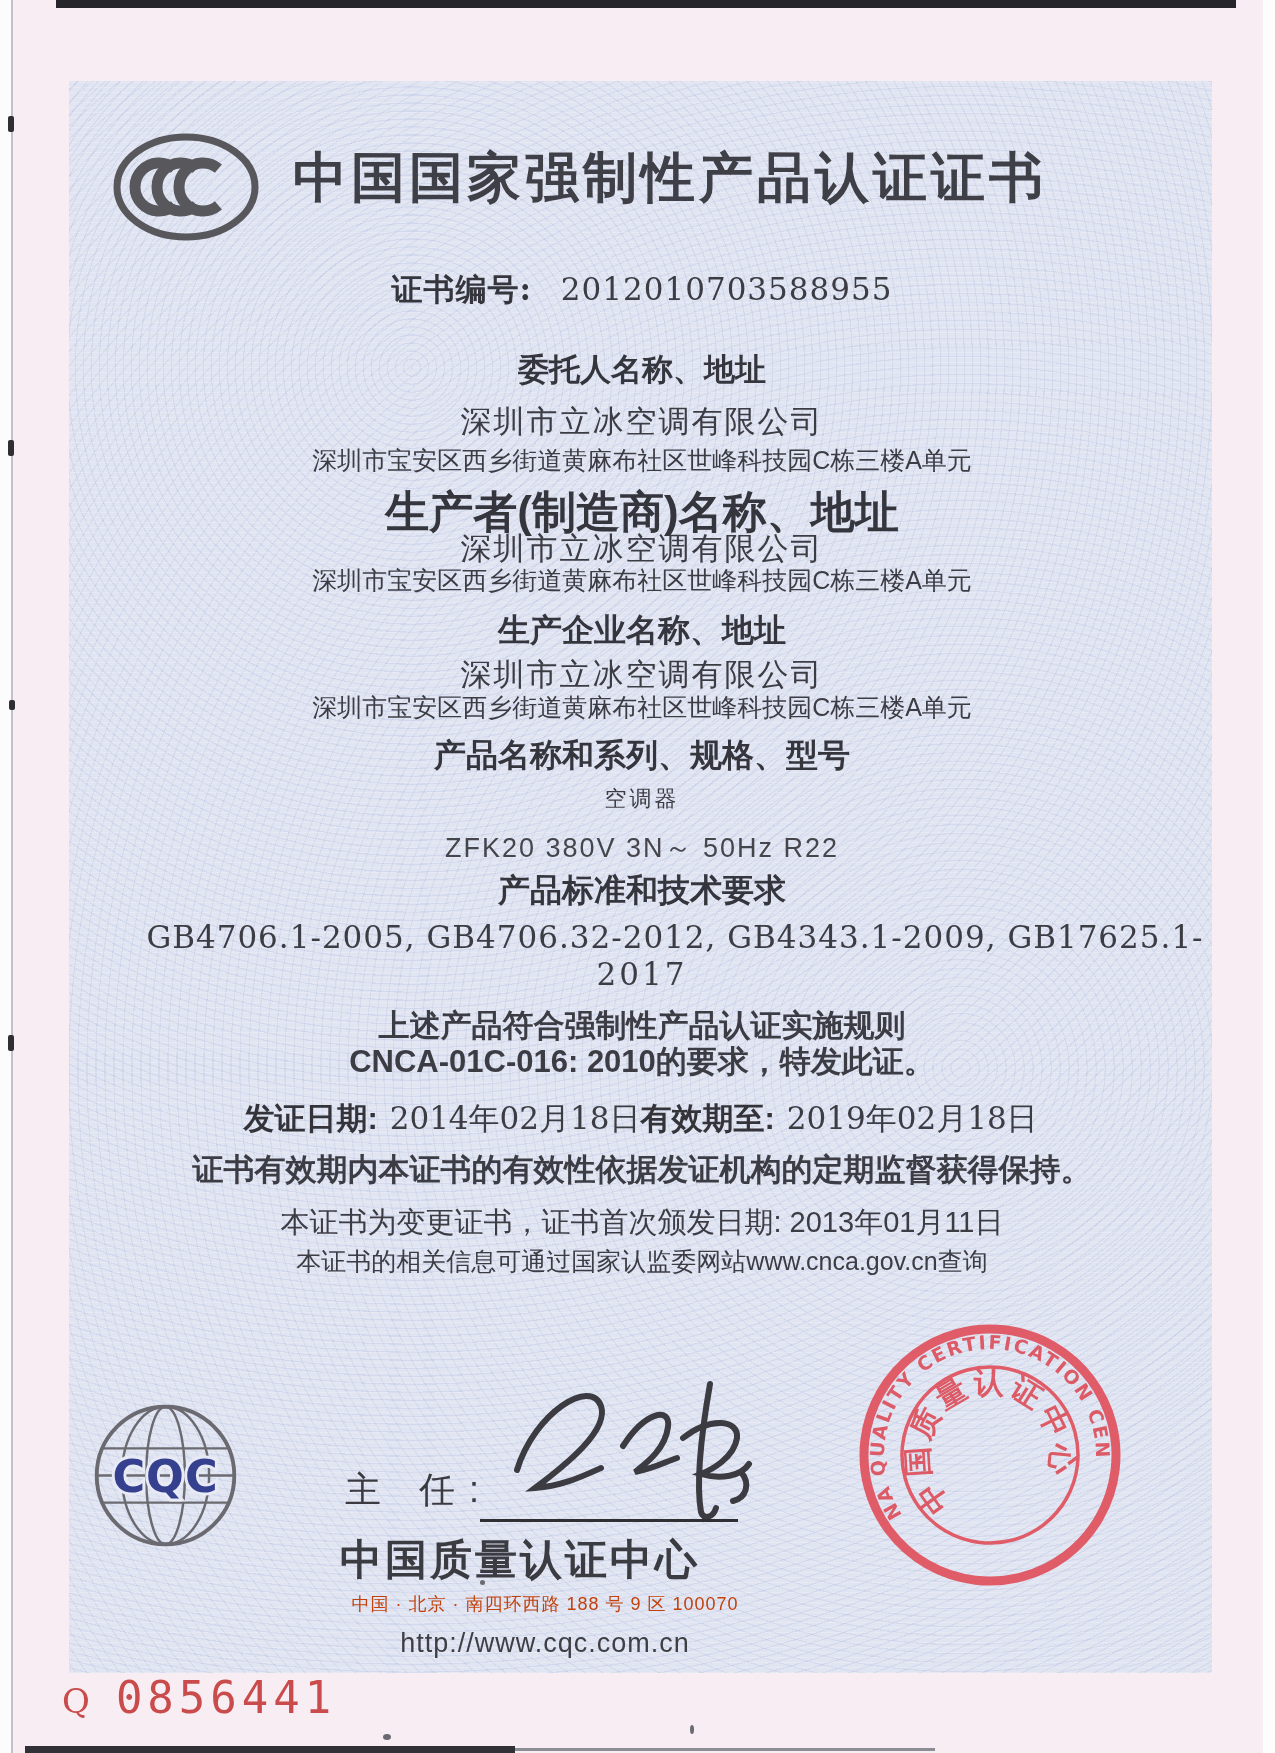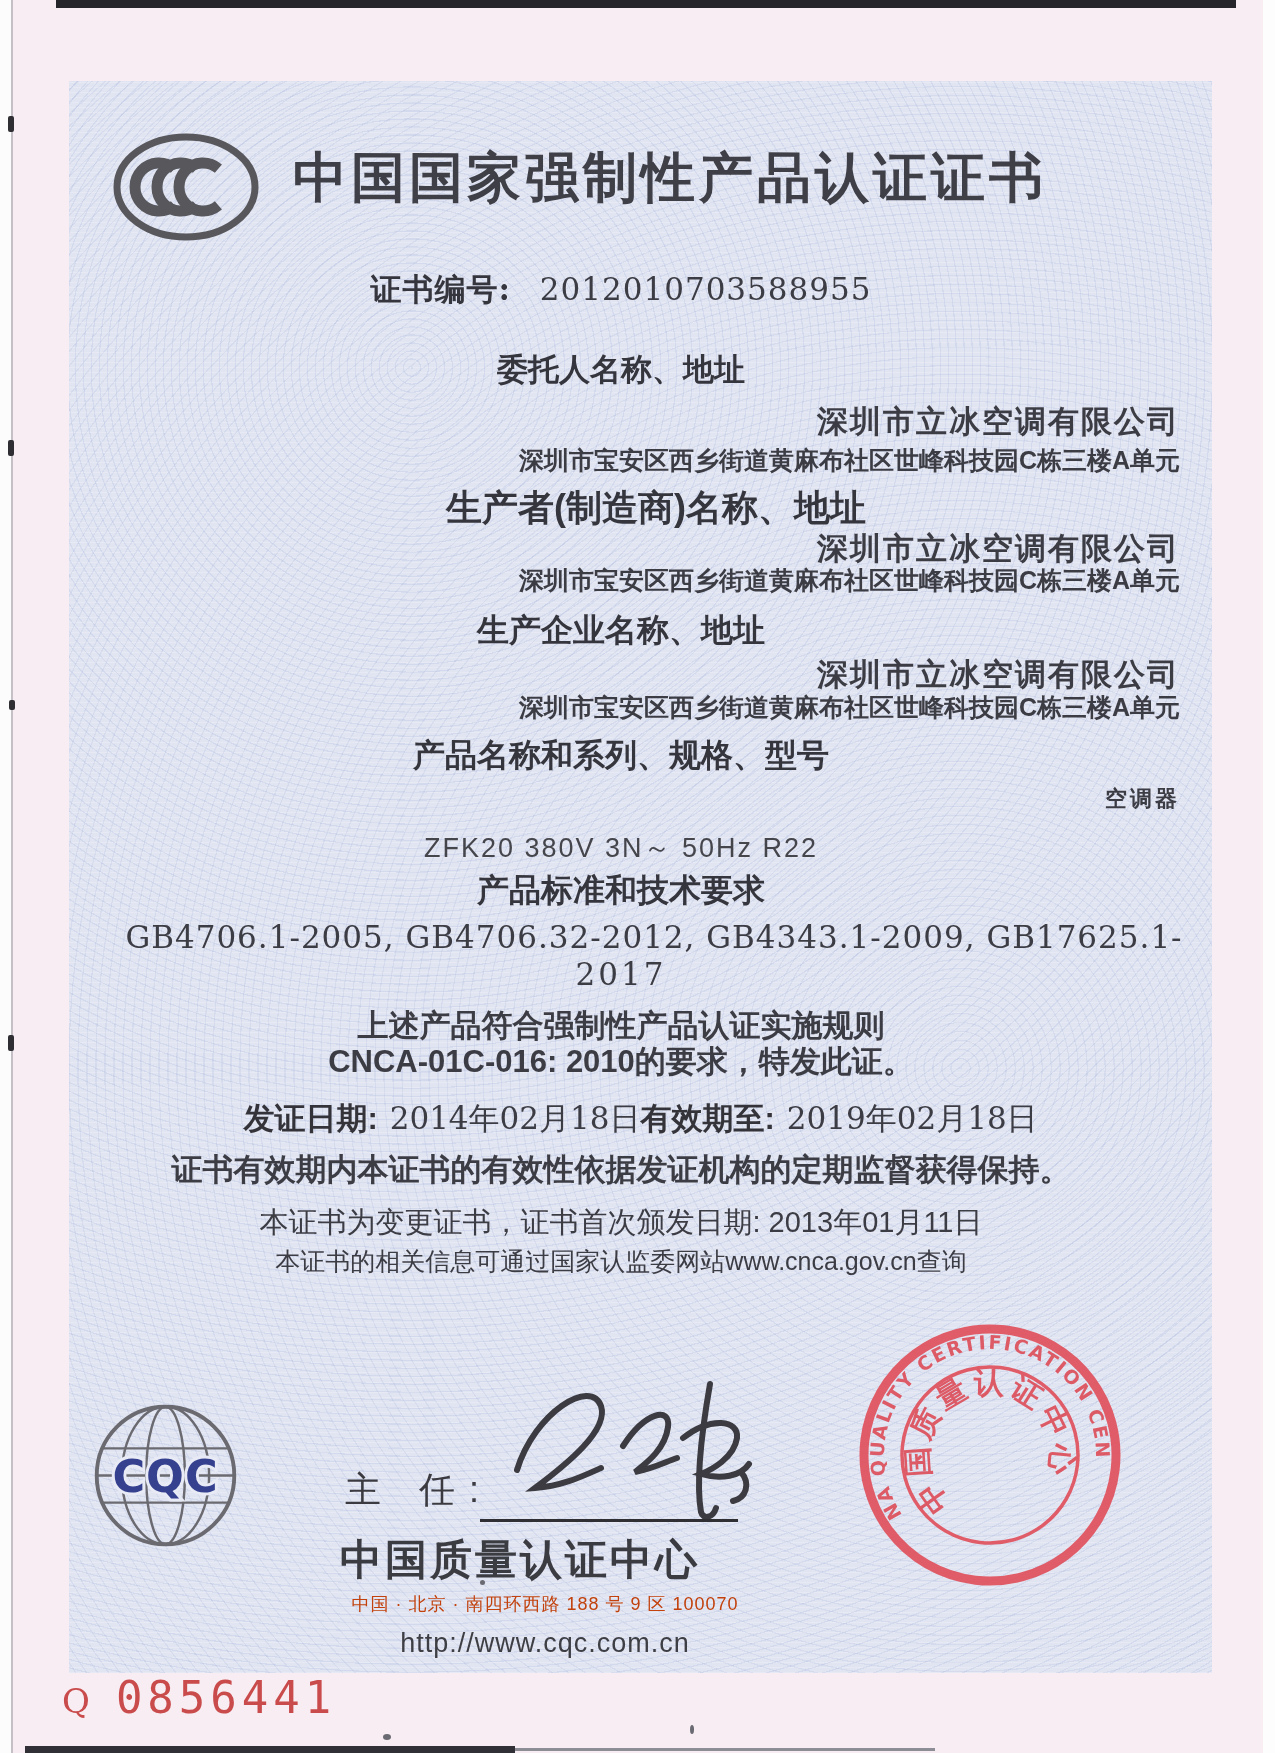--- a/index.html
+++ b/index.html
@@ -12,23 +12,23 @@
   .abs{position:absolute;}
   
   .paper{
     left:69px;top:81px;width:1143px;height:1592px;
     background:
       repeating-radial-gradient(circle at 30% 18%, rgba(138,158,208,.16) 0 1.2px, rgba(255,255,255,0) 1.2px 8px),
       repeating-radial-gradient(circle at 78% 62%, rgba(138,158,208,.14) 0 1.2px, rgba(255,255,255,0) 1.2px 9px),
       repeating-linear-gradient(0deg, rgba(255,255,255,.20) 0 1px, rgba(255,255,255,0) 1px 5px),
       #e1e5f2;
   }
-  .cline{left:62px;width:1118px;text-align:center;line-height:1.15;}
+  .cline{left:83px;width:1118px;text-align:center;line-height:1.15;}
   .heading{font-weight:700;color:#35353d;}
-  .kai{font-weight:700;color:#3c3c44;text-align:right;}
+  .kai{font-weight:400;color:#3c3c44;}
   .serifnum{font-family:"DejaVu Serif","Liberation Serif",serif;}
   .mono{font-family:Liberation Sans, sans-serif;}
   .title{
     left:240px;top:142px;width:860px;text-align:center;
     font-size:54px;font-weight:600;letter-spacing:4px;color:#3f3f47;
   }
   .dates-row{left:69px;top:1098px;width:1143px;display:flex;justify-content:center;font-size:31px;}
   .dates-row .lab{font-weight:700;color:#333339;}
   .dates-row .val{font-weight:400;margin-left:12px;}
   .sig-label{left:345px;top:1466px;font-size:36px;letter-spacing:14px;color:#3a3a40;font-weight:500;}
@@ -79,21 +79,21 @@
 
 <div class="abs cline serifnum" style="top:272px;font-size:31px;letter-spacing:1px;">
   <span class="heading">证书编号:</span>
   <span style="margin-left:18px;">2012010703588955</span>
 </div>
 
 <div class="abs cline heading" style="top:352px;font-size:31px;">委托人名称、地址</div>
 <div class="abs cline kai" style="top:404px;font-size:31px;letter-spacing:2px;">深圳市立冰空调有限公司</div>
 <div class="abs cline kai" style="top:446px;font-size:25px;">深圳市宝安区西乡街道黄麻布社区世峰科技园C栋三楼A单元</div>
 
-<div class="abs cline heading" style="top:487px;font-size:36px;margin-left:35px;">生产者(制造商)名称、地址</div>
+<div class="abs cline heading" style="top:487px;font-size:44px;">生产者(制造商)名称、地址</div>
 <div class="abs cline kai" style="top:531px;font-size:31px;letter-spacing:2px;">深圳市立冰空调有限公司</div>
 <div class="abs cline kai" style="top:566px;font-size:25px;">深圳市宝安区西乡街道黄麻布社区世峰科技园C栋三楼A单元</div>
 
 <div class="abs cline heading" style="top:612px;font-size:32px;">生产企业名称、地址</div>
 <div class="abs cline kai" style="top:657px;font-size:31px;letter-spacing:2px;">深圳市立冰空调有限公司</div>
 <div class="abs cline kai" style="top:693px;font-size:25px;">深圳市宝安区西乡街道黄麻布社区世峰科技园C栋三楼A单元</div>
 
 <div class="abs cline heading" style="top:737px;font-size:32px;">产品名称和系列、规格、型号</div>
 <div class="abs cline kai" style="top:786px;font-size:22px;letter-spacing:3px;">空调器</div>
 <div class="abs cline mono" style="top:833px;font-size:27px;letter-spacing:2px;color:#45454c;">ZFK20 380V 3N～ 50Hz R22</div>

